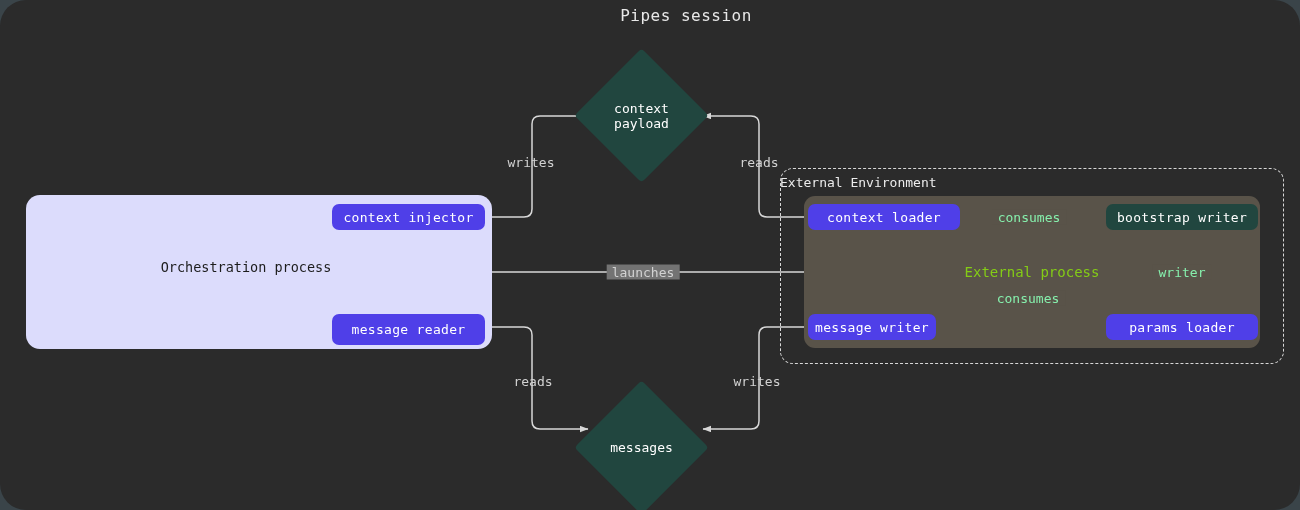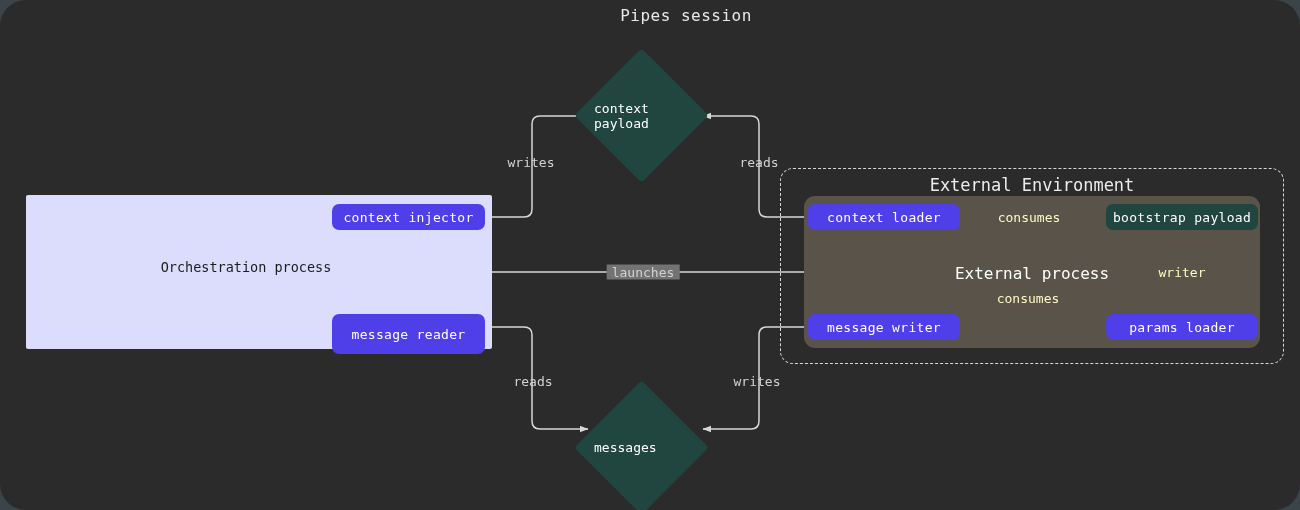--- a/index.html
+++ b/index.html
@@ -50,21 +50,21 @@
   }
 
   
   .orch-panel {
     position: absolute;
     left: 26px;
     top: 195px;
     width: 466px;
     height: 154px;
     background: #dcdcfc;
-    border-radius: 2px;
+    border-radius: 14px;
     box-sizing: border-box;
   }
   .orch-label {
     position: absolute;
     left: 0;
     top: 64px;
     width: 440px;
     text-align: center;
     color: #1c1c1c;
     font-size: 13.5px;
@@ -77,72 +77,73 @@
     justify-content: center;
     color: #ffffff;
     font-size: 13px;
     letter-spacing: 0.3px;
     box-sizing: border-box;
   }
   .pill-indigo { background: #4f3fe8; text-align: center; }
   .pill-teal   { background: #21463f; }
 
   .node-context-injector { left: 332px; top: 204px; width: 153px; height: 26px; }
-  .node-message-reader   { left: 332px; top: 314px; width: 153px; height: 40px; }
+  .node-message-reader   { left: 332px; top: 314px; width: 153px; height: 31px; }
 
   
   .ext-env {
     position: absolute;
     left: 780px;
     top: 168px;
     width: 504px;
     height: 196px;
     border: 1.6px dashed #d8d8d8;
     border-radius: 13px;
     box-sizing: border-box;
   }
   .ext-env-title {
     position: absolute;
     left: 780px;
     top: 175px;
     width: 504px;
-    text-align: center;
+    text-align: left;
     color: #ececec;
-    font-size: 17px;
+    font-size: 13px;
   }
   .ext-proc {
     position: absolute;
     left: 804px;
     top: 196px;
     width: 456px;
     height: 152px;
     background: #595349;
     border-radius: 11px;
     box-sizing: border-box;
   }
   .ext-proc-label {
     position: absolute;
     left: 804px;
     top: 264px;
     width: 456px;
     text-align: center;
-    color: #ffffff;
-    font-size: 16px;
+    color: #84cc16;
+    font-size: 14px;
   }
 
   .node-context-loader     { left: 808px; top: 204px; width: 152px; height: 26px; }
   .node-bootstrap-payload  { left: 1106px; top: 204px; width: 152px; height: 26px; }
-  .node-message-writer     { left: 808px; top: 314px; width: 152px; height: 26px; }
-  .node-params-loader      { left: 1106px; top: 314px; width: 152px; height: 26px; border-radius: 8px; }
+  .node-message-writer     { left: 808px; top: 314px; width: 128px; height: 26px; }
+  .node-params-loader      { left: 1106px; top: 314px; width: 152px; height: 26px; }
 
   
   .diamond-wrap {
     position: absolute;
     display: flex;
     align-items: center;
+    justify-content: center;
   }
   .diamond-shape {
     position: absolute;
     left: 0;
     top: 0;
     width: 100%;
     height: 100%;
     background: #21463f;
     transform: rotate(45deg);
     border-radius: 4px;
@@ -160,21 +161,21 @@
   .node-messages        { left: 594px; top: 400px; width: 95px; height: 95px; }
 
   
   .edge-label {
     position: absolute;
     color: #d2d2d2;
     font-size: 13px;
     white-space: nowrap;
     transform: translate(-50%, -50%);
   }
-  .edge-label-onproc { color: #fef9c3; }
+  .edge-label-onproc { color: #86efac; }
 </style>
 </head>
 <body>
 
 <div id="canvas">
 
   <div class="diagram-title">Pipes session</div>
 
   <svg id="svg-layer" viewBox="0 0 1300 510">
     <defs>
@@ -216,21 +217,21 @@
 
     <div class="ext-env"></div>
     <div class="ext-env-title">External Environment</div>
     <div class="ext-proc"></div>
     <div class="ext-proc-label">External process</div>
 
     <div class="pill pill-indigo node-context-loader">
       <span>context loader</span>
     </div>
     <div class="pill pill-teal node-bootstrap-payload">
-      <span>bootstrap payload</span>
+      <span>bootstrap writer</span>
     </div>
     <div class="pill pill-indigo node-message-writer">
       <span>message writer</span>
     </div>
     <div class="pill pill-indigo node-params-loader">
       <span>params loader</span>
     </div>
 
     <div class="diamond-wrap node-context-payload">
       <div class="diamond-shape"></div>

